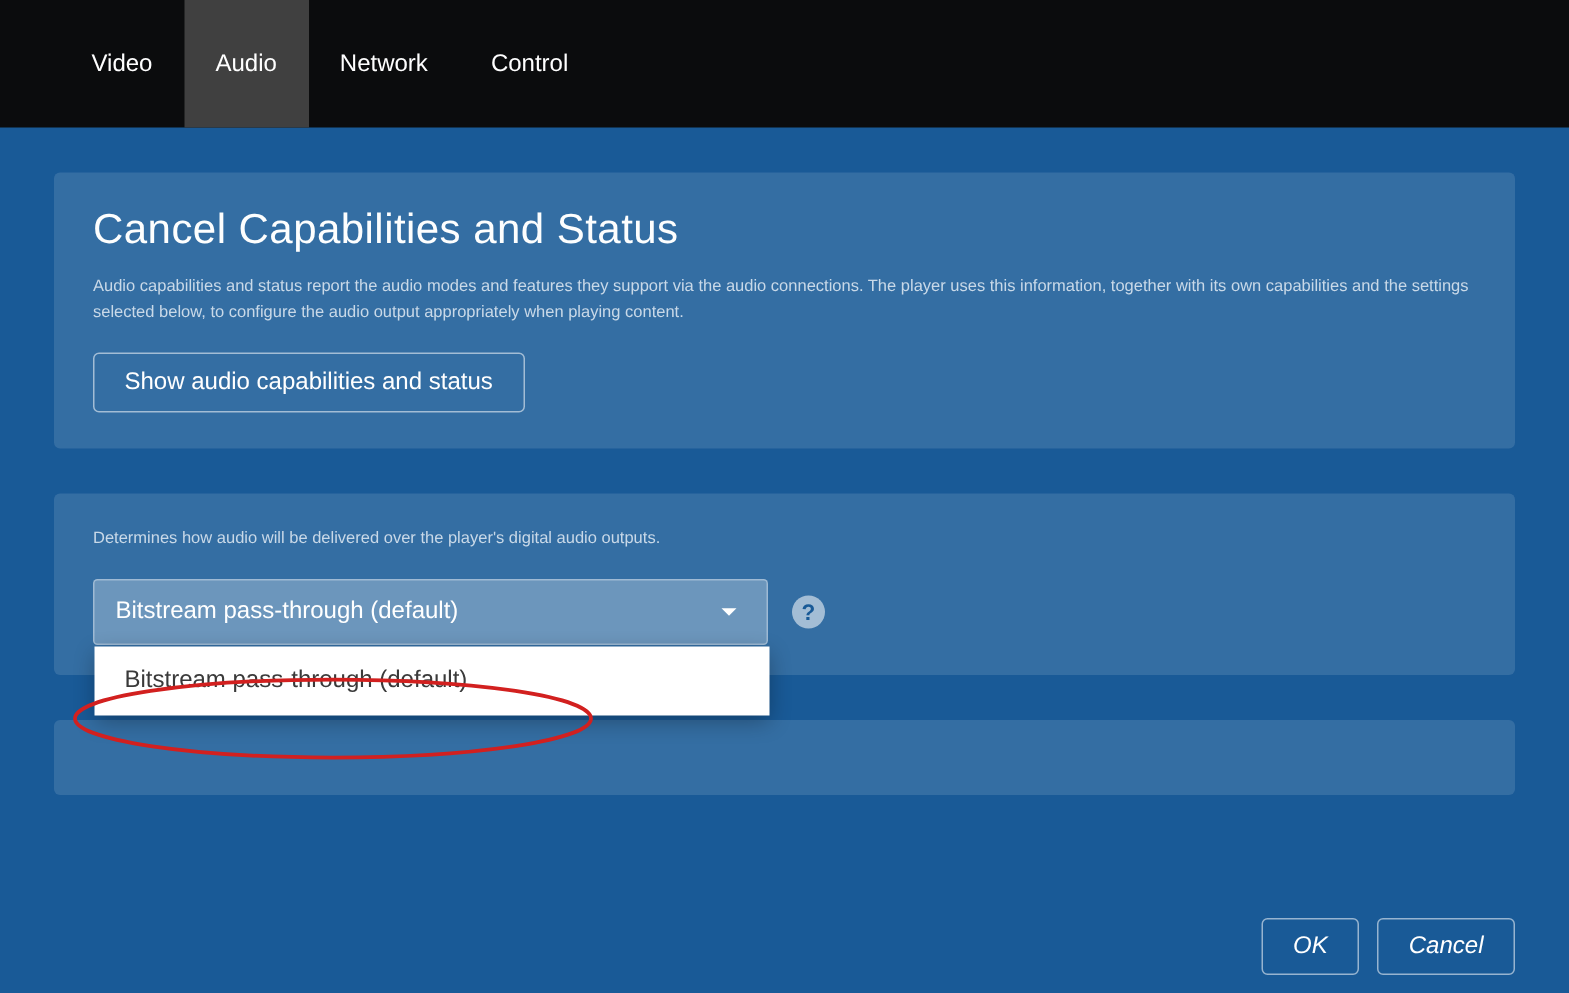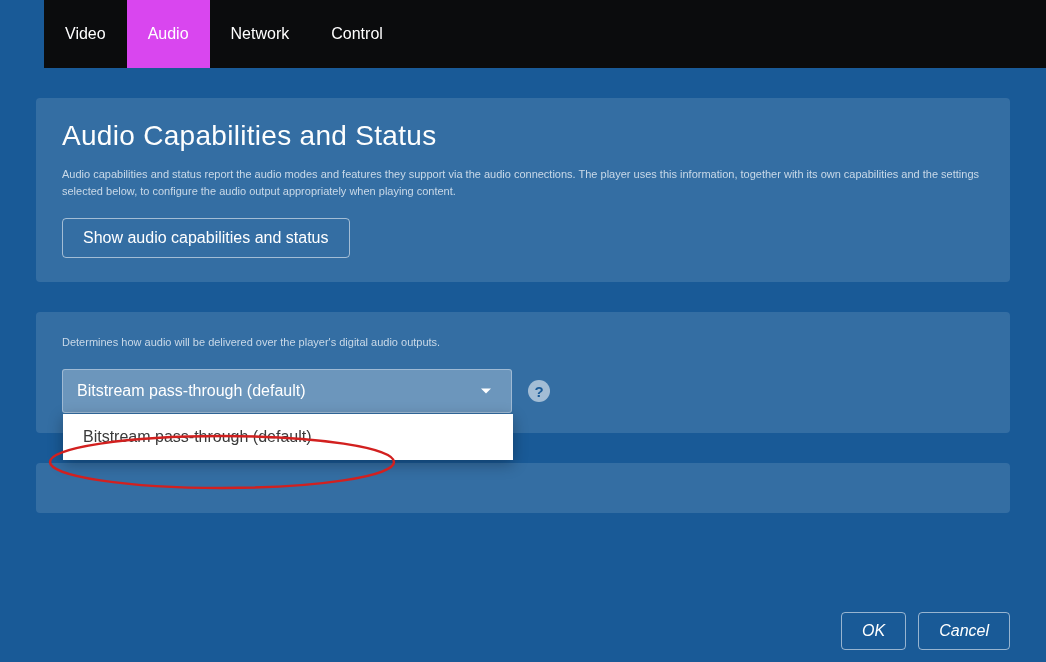--- a/index.html
+++ b/index.html
@@ -4,36 +4,36 @@
 <style>
   * { box-sizing: border-box; margin: 0; padding: 0; }
   html, body { width: 1046px; height: 662px; overflow: hidden; }
   body {
     font-family: "Segoe UI", Arial, sans-serif;
     background: #195a97;
     color: #e8eef5;
   }
   
   .topnav {
-    height: 68px;
+    height: 85px;
     background: #0b0c0d;
     display: flex;
     align-items: stretch;
-    margin-left: 44px;
+    padding-left: 40px;
   }
   .tab {
     display: flex;
     align-items: center;
     padding: 0 21px;
     font-size: 16px;
     color: #ffffff;
     cursor: pointer;
   }
   .tab.active {
-    background: #d946ef;
+    background: #404040;
   }
   
   .content {
     padding: 30px 36px 0 36px;
   }
   .panel {
     background: rgba(255,255,255,0.12);
     border-radius: 4px;
     padding: 22px 26px 24px 26px;
     margin-bottom: 30px;
@@ -169,21 +169,21 @@
 <div class="topnav">
   <div class="tab">Video</div>
   <div class="tab active">Audio</div>
   <div class="tab">Network</div>
   <div class="tab">Control</div>
 </div>
 
 <div class="content">
 
   <div class="panel">
-    <div class="panel-title">Audio Capabilities and Status</div>
+    <div class="panel-title">Cancel Capabilities and Status</div>
     <div class="panel-desc">Audio capabilities and status report the audio modes and features they support via the audio connections. The player uses this information, together with its own capabilities and the settings selected below, to configure the audio output appropriately when playing content.</div>
     <div class="outline-btn">Show audio capabilities and status</div>
   </div>
 
   <div class="panel" id="panel2">
     <div class="panel-desc">Determines how audio will be delivered over the player's digital audio outputs.</div>
 
     <div class="dropdown-row">
       <div class="dropdown-closed">
         <span class="label">Bitstream pass-through (default)</span>

